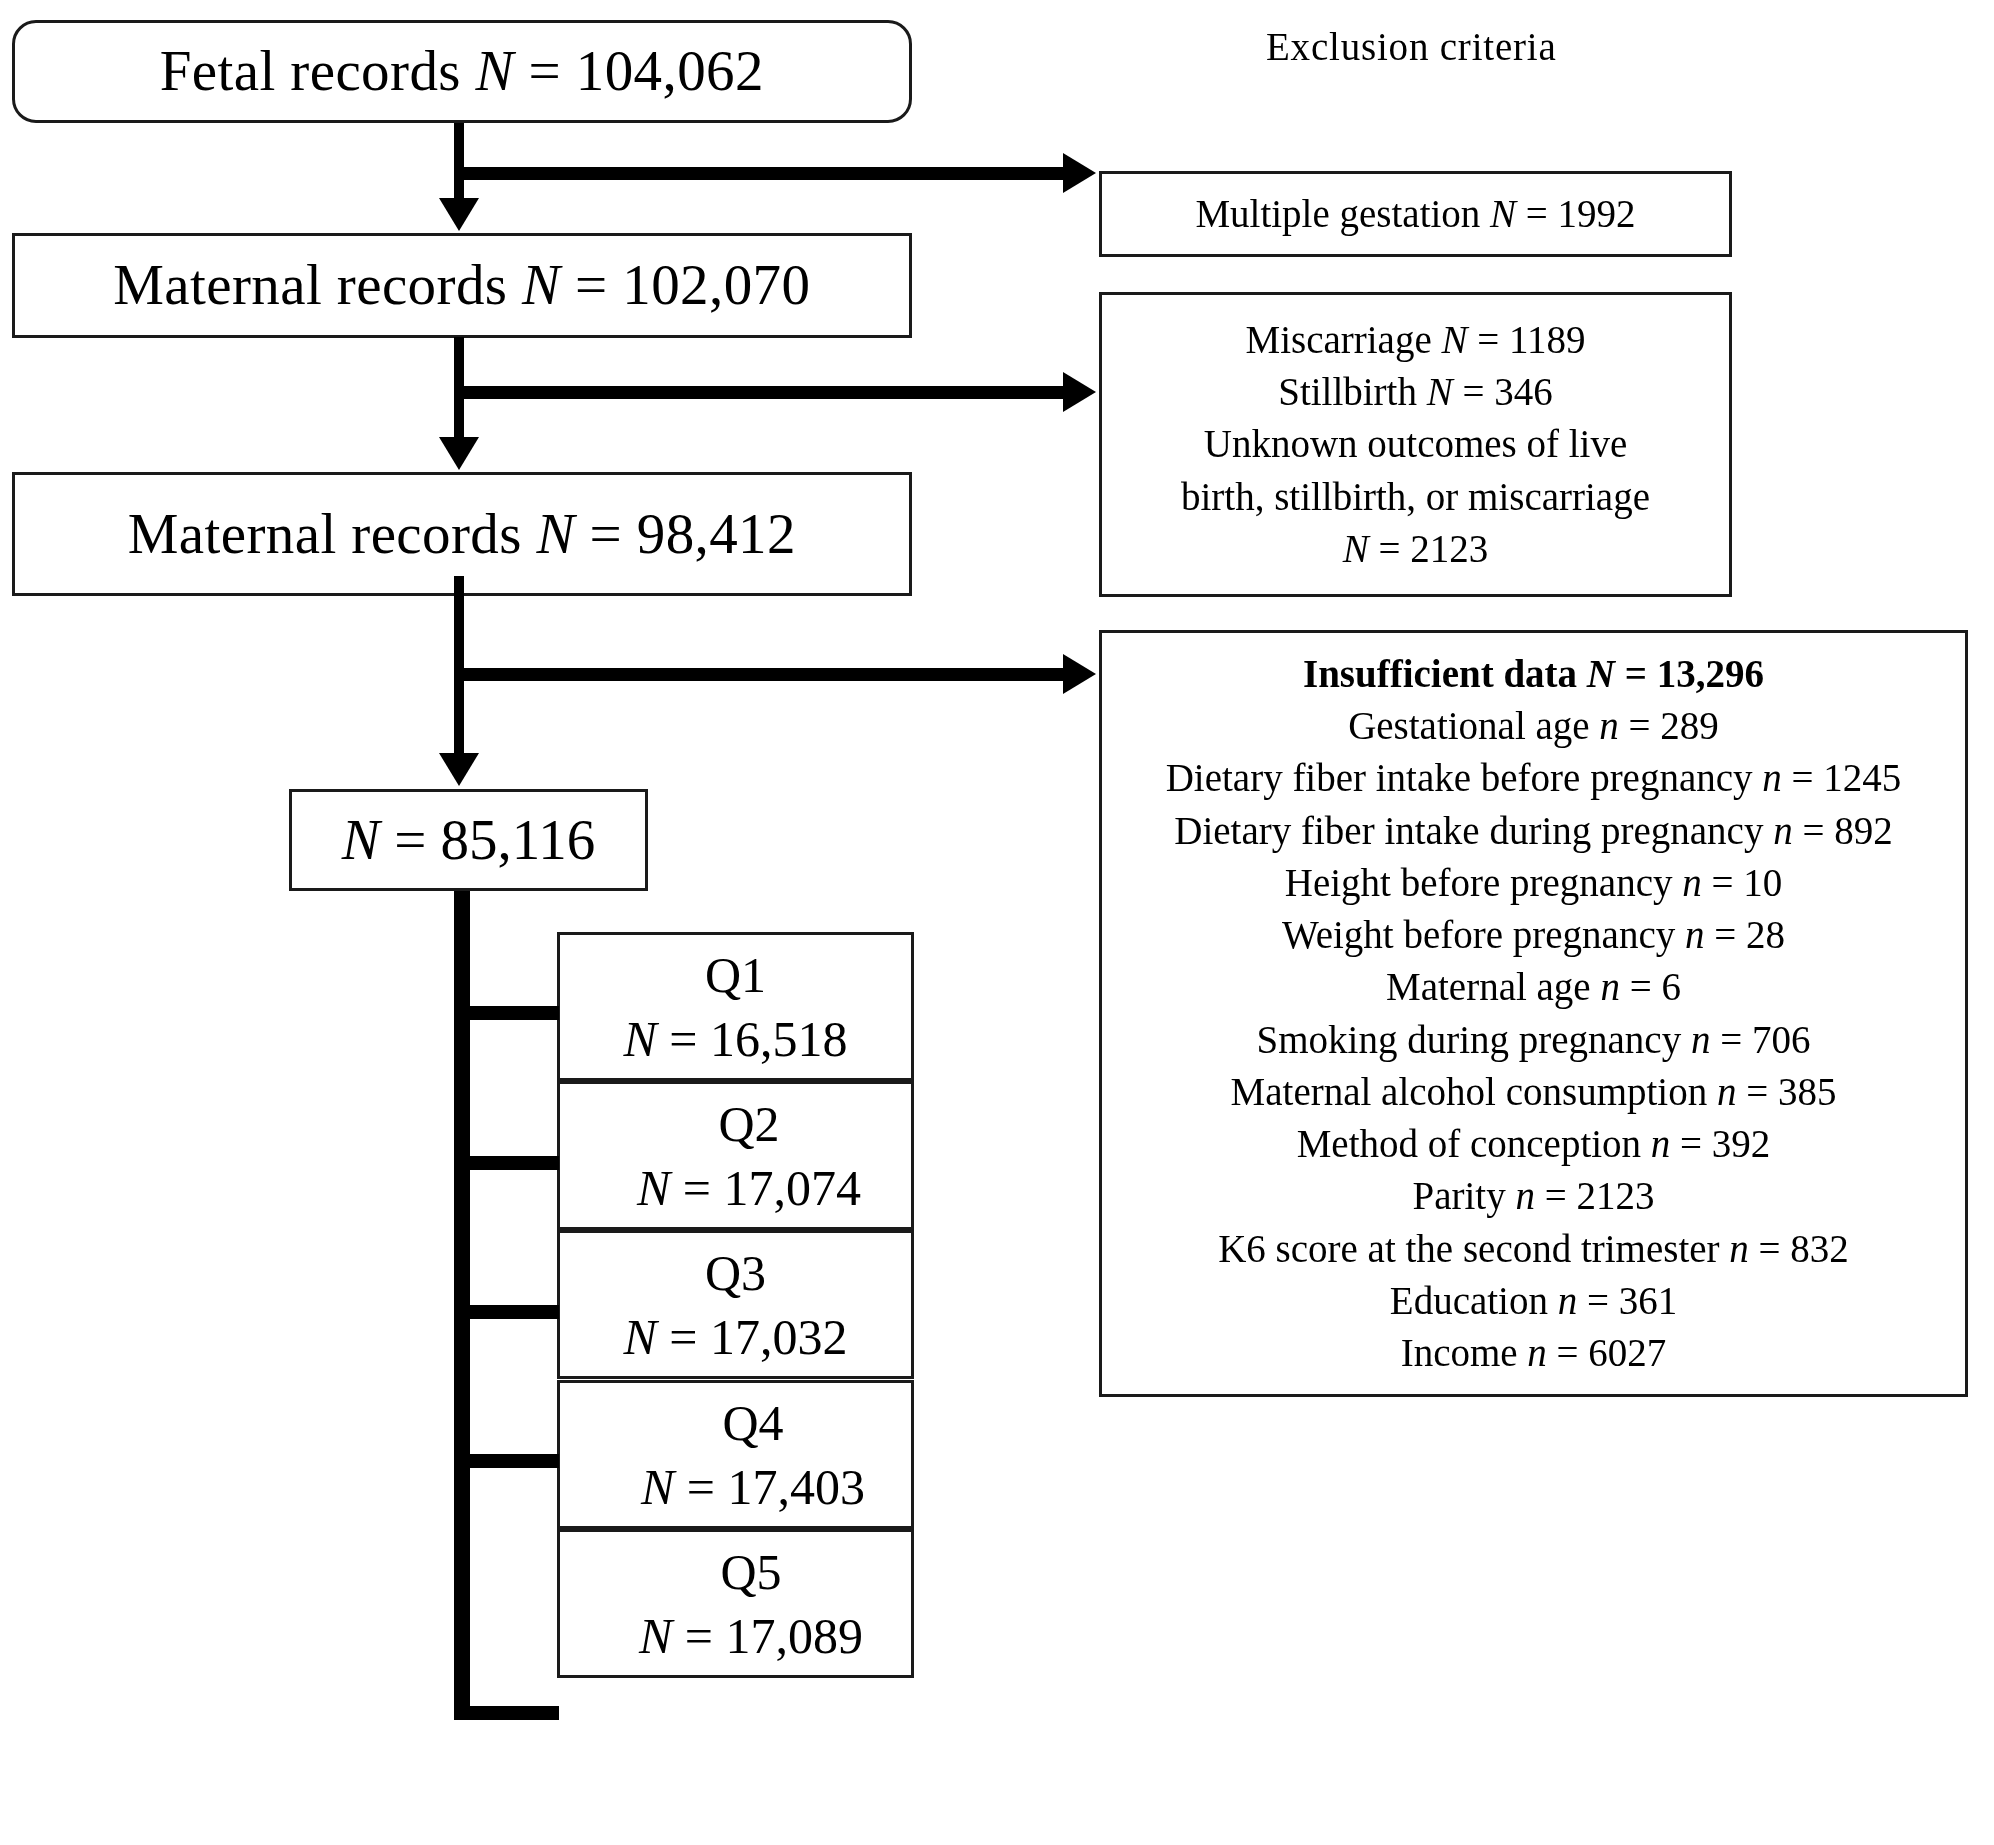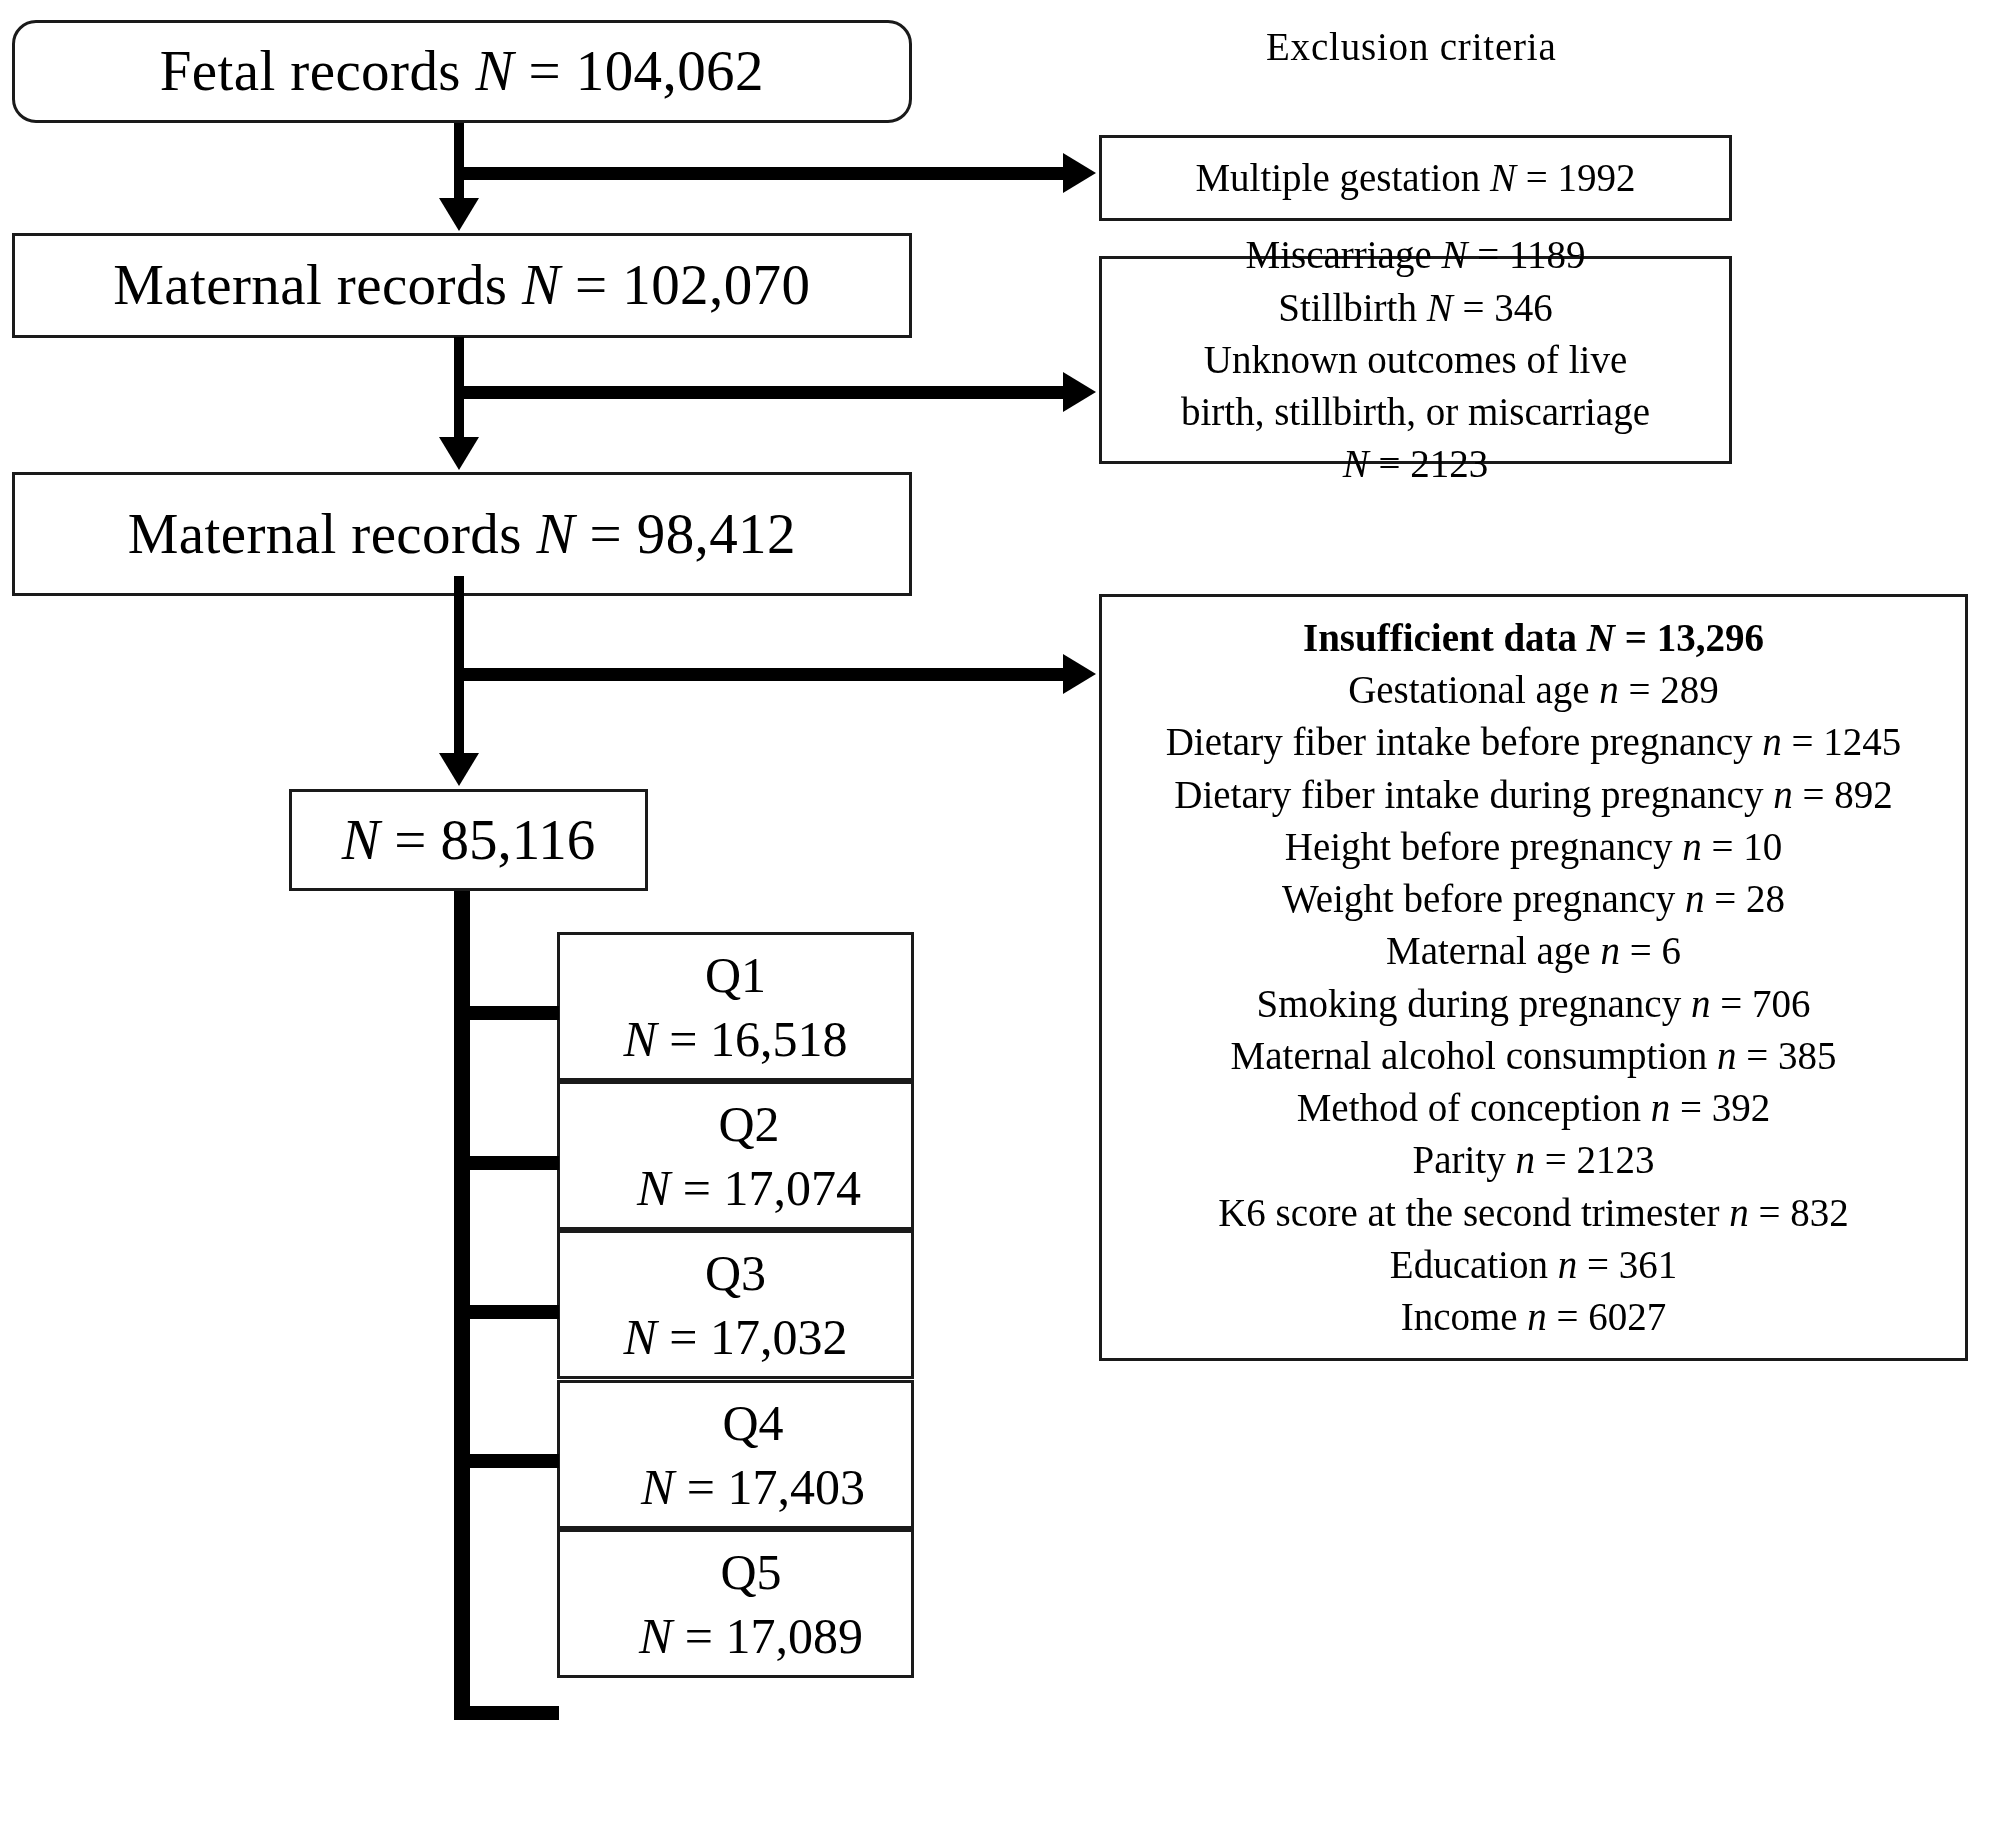--- a/index.html
+++ b/index.html
@@ -38,21 +38,21 @@
 
   
   .sum-box { font-size: 57px; }
 
   
   .q-box { font-size: 50px; border-width: 3.1px; }
   .q-box .qlabel { display:block; }
   .q-box .qn { display:block; }
 
   
-  .ex-box { font-size: 39px; line-height: 1.34; padding: 11px 2px; }
+  .ex-box { font-size: 39px; line-height: 1.34; padding: 11px 2px; margin-top: 36px; }
   .ex-box .line { white-space: nowrap; }
   .ex-box.big { font-size: 39px; }
   .ex-box .hdr { font-weight: bold; }
 
   
   .v { font-style: italic; }
 
   
   .plain-label {
     position: absolute;
@@ -103,21 +103,21 @@
   </div>
 
   <div class="plain-label" style="left:1266px; top:23.6px;">Exclusion  criteria</div>
 
   <div class="fbox ex-box" style="left:1099px; top:135px; width:633px; height:86px;">
     <div>
         <span class="line">Multiple  gestation <span class="v">N</span> = 1992</span>
       </div>
   </div>
 
-  <div class="fbox ex-box" style="left:1099px; top:256px; width:633px; height:208px;">
+  <div class="fbox ex-box" style="left:1099px; top:256px; width:633px; height:305px;">
     <div>
         <span class="line">Miscarriage  <span class="v">N</span> = 1189</span>
         <span class="line">Stillbirth  <span class="v">N</span> = 346</span>
         <span class="line">Unknown  outcomes  of live</span>
         <span class="line">birth,  stillbirth,  or miscarriage</span>
         <span class="line"><span class="v">N</span> = 2123</span>
       </div>
   </div>
 
   <div class="fbox ex-box big" style="left:1099px; top:594px; width:869px; height:767px;">

